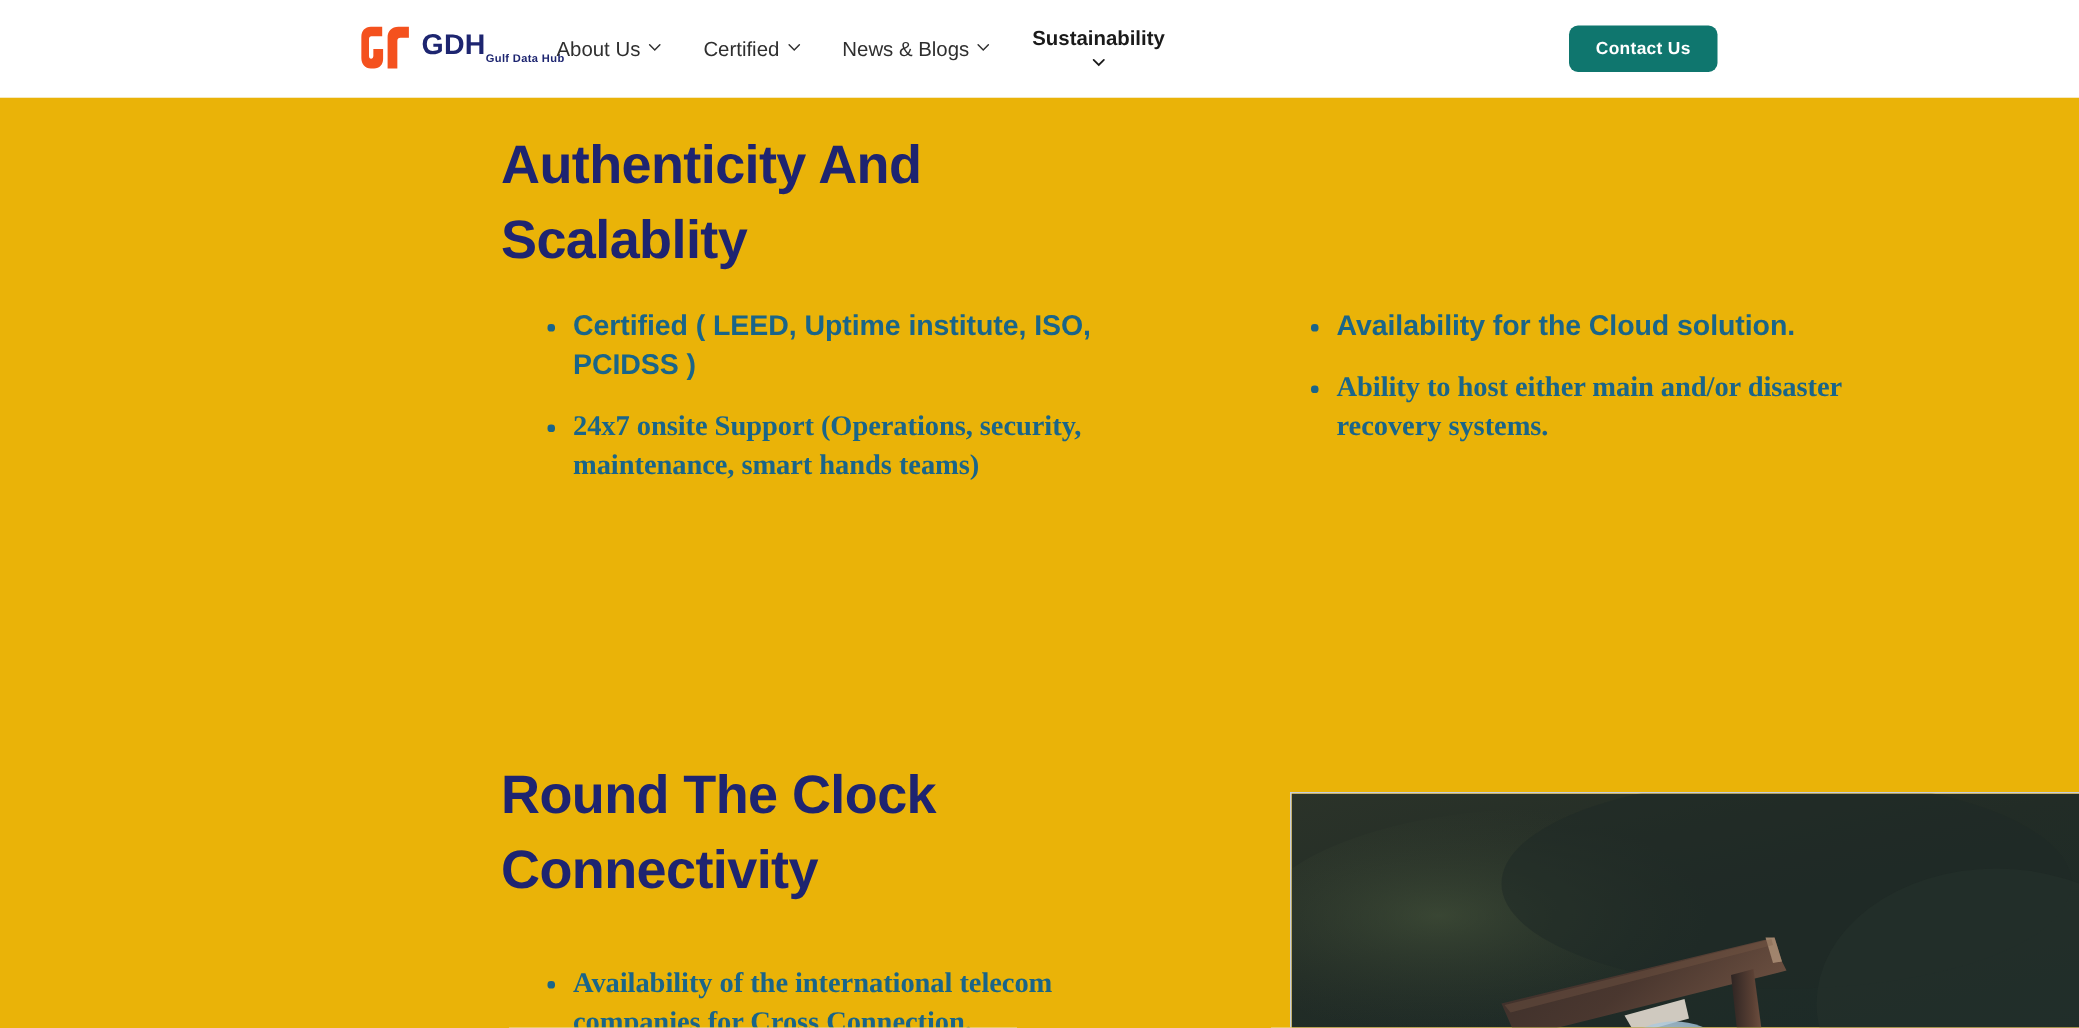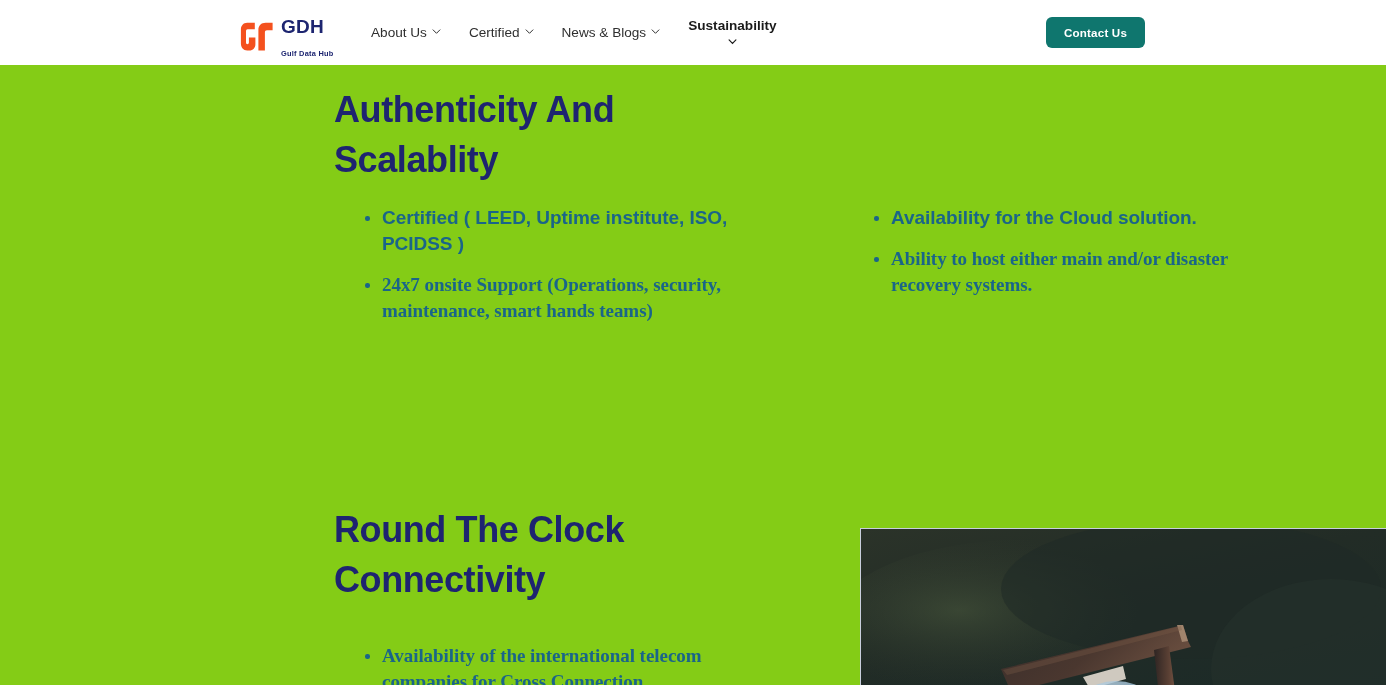--- a/index.html
+++ b/index.html
@@ -38,21 +38,21 @@
   .logo {
     position: absolute;
     left: 240px;
     top: 17px;
     display: flex;
     align-items: center;
     gap: 7px;
     text-decoration: none;
   }
   .logo-mark { width: 34px; height: 30px; display: block; }
-  .logo-text { display: flex; flex-direction: column; justify-content: flex-end; line-height: 1; }
+  .logo-text { display: flex; flex-direction: row; justify-content: flex-end; line-height: 1; }
   .logo-title {
     font-size: 19px;
     font-weight: 700;
     color: #1d2570;
     letter-spacing: 0.2px;
   }
   .logo-sub {
     font-size: 7.4px;
     font-weight: 700;
     color: #1d2570;
@@ -113,21 +113,21 @@
     align-items: center;
     justify-content: center;
   }
 
   
   .page-body {
     position: absolute;
     top: 65px; left: 0;
     width: 1386px;
     height: 620px;
-    background: #84cc16;
+    background: #eab308;
     overflow: hidden;
   }
 
   .section {
     position: absolute;
     width: 100%;
   }
   .section-authenticity { top: 0; }
   .section-connectivity { top: 418px; }
 

